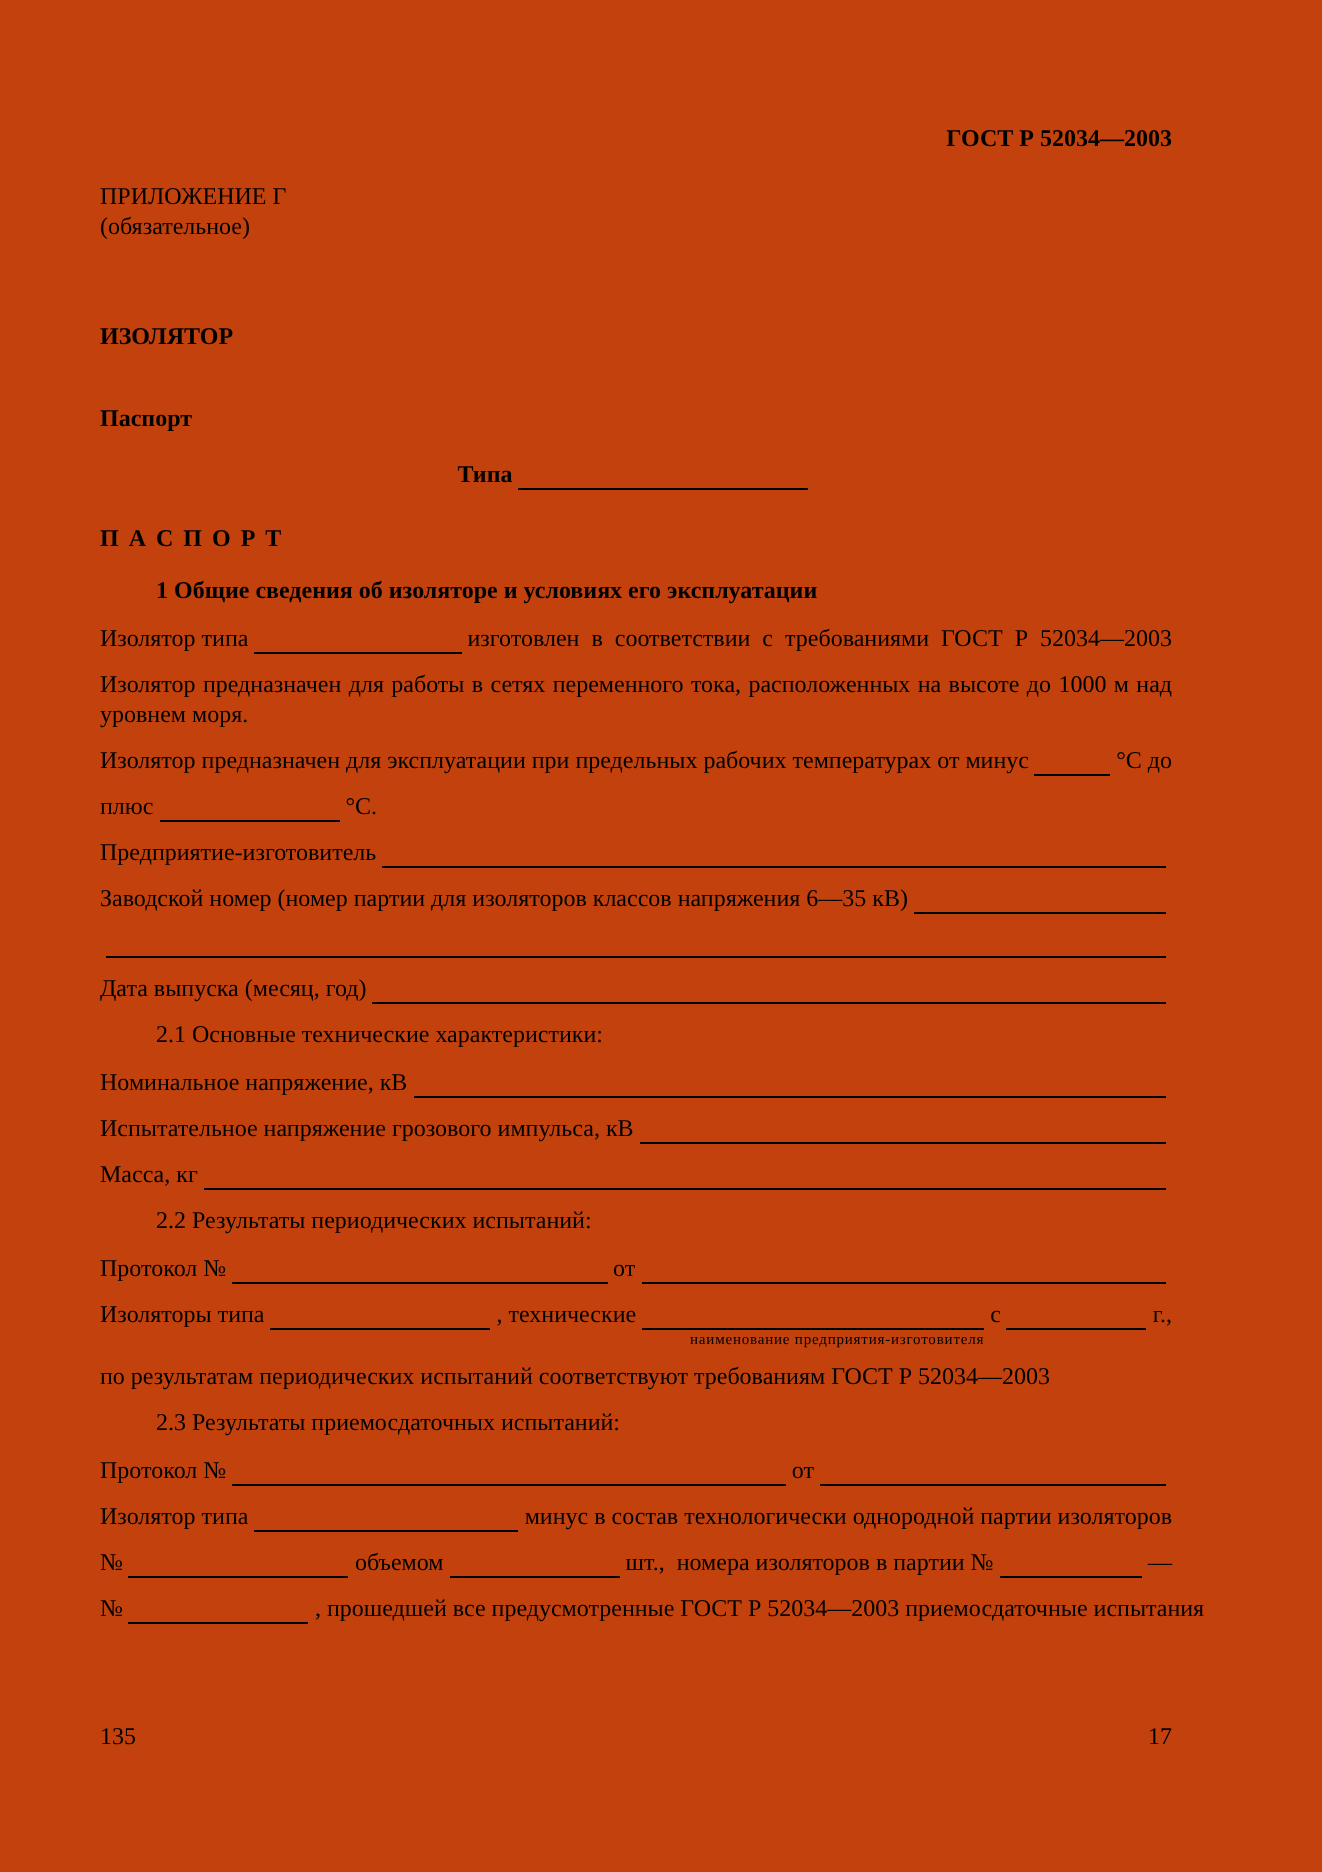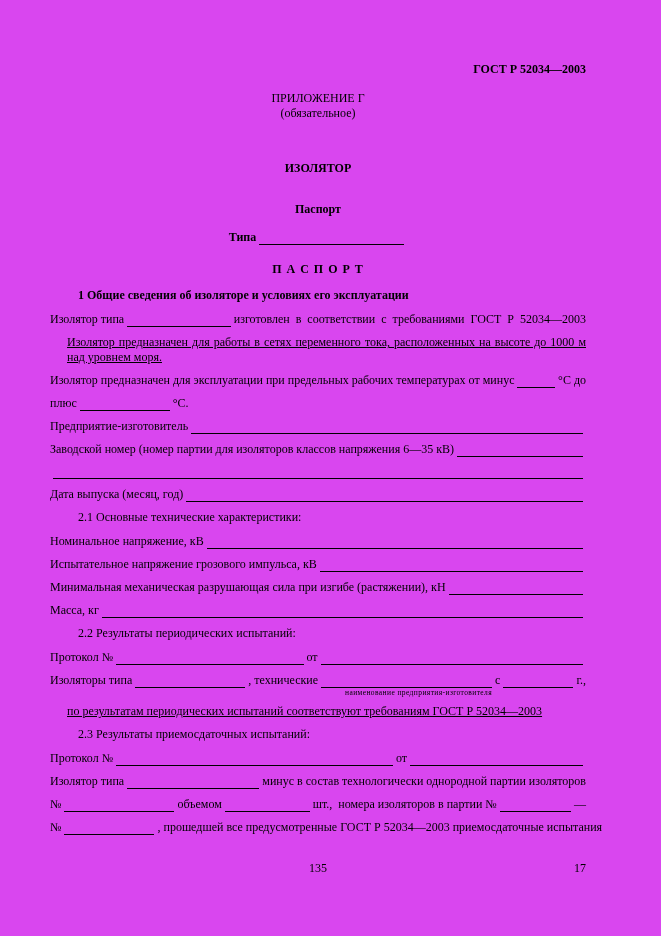--- a/index.html
+++ b/index.html
@@ -1,27 +1,27 @@
 <!DOCTYPE html>
 <html><head>
 <meta charset="utf-8">
 <style>
   * { box-sizing: border-box; }
   html, body { margin: 0; padding: 0; background: #ffffff; }
   .page {
     width: 661px; height: 936px; position: relative;
-    background: #d946ef; color: #000;
+    background: #c2410c; color: #000;
     font-family: "Liberation Serif", "DejaVu Serif", serif;
     font-size: 12px; line-height: 15px;
     overflow: hidden;
   }
   .content { position: absolute; left: 50px; right: 75px; top: 62px; }
   .right-align { text-align: right; }
-  .center { text-align: center; }
-  .p { text-align: justify; margin: 0 0 8px 17px; text-decoration: underline; }
+  .center { text-align: left; }
+  .p { text-align: justify; margin: 0 0 8px 0; }
   .line { display: flex; align-items: flex-end; margin: 0 0 8px 0; }
   .seg { white-space: pre; flex: 0 0 auto; }
   .fill { border-bottom: 1px solid #000; height: 14px; margin: 0 3px; flex: 0 0 auto; }
   .grow { flex: 1 1 auto; }
   .g1  { flex: 1 1 0; }
   .g14 { flex: 1.4 1 0; }
   .g16 { flex: 1.6 1 0; }
   .w70  { width: 70px; }
   .w85  { width: 85px; }
   .w90  { width: 90px; }
@@ -114,24 +114,20 @@
     <div class="line">
       <span class="seg">Номинальное напряжение, кВ</span>
       <span class="fill grow"></span>
     </div>
 
     <div class="line">
       <span class="seg">Испытательное напряжение грозового импульса, кВ</span>
       <span class="fill grow"></span>
     </div>
 
-    <div class="line">
-      <span class="seg">Минимальная механическая разрушающая сила при изгибе (растяжении), кН</span>
-      <span class="fill grow"></span>
-    </div>
 
     <div class="line">
       <span class="seg">Масса, кг</span>
       <span class="fill grow"></span>
     </div>
 
     <div class="sub-heading indent">2.2  Результаты периодических испытаний:</div>
 
     <div class="line">
       <span class="seg">Протокол №</span>

